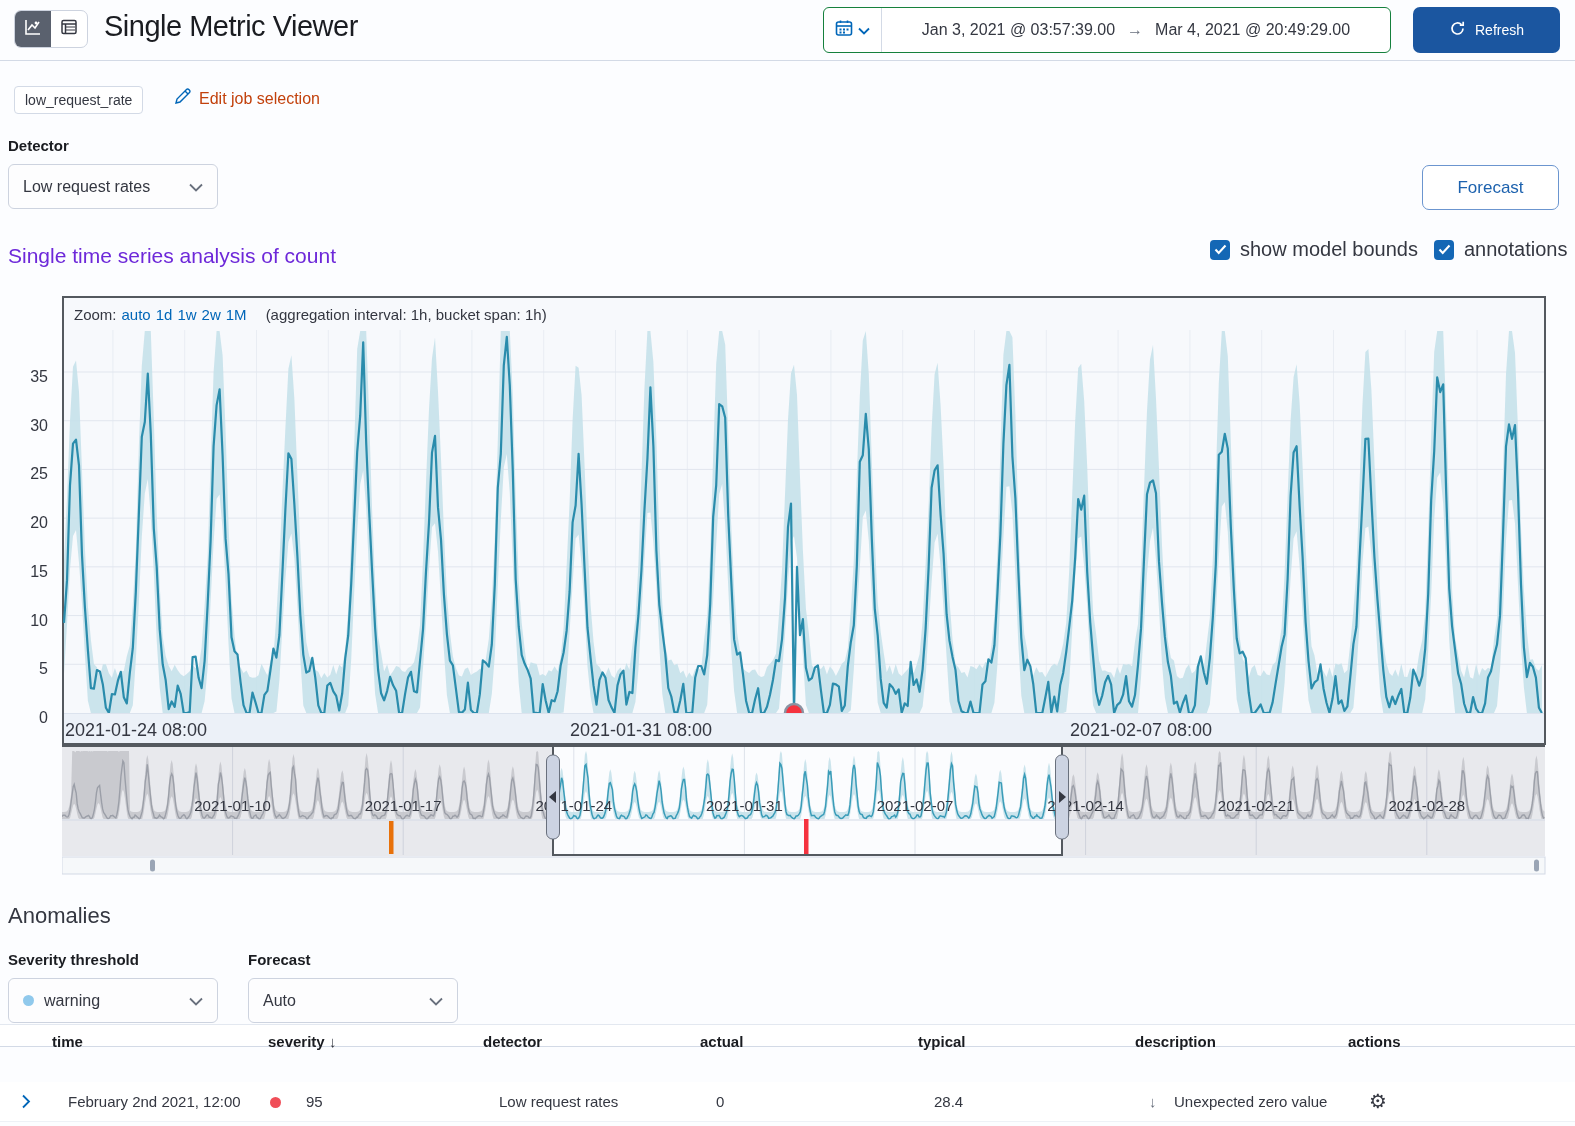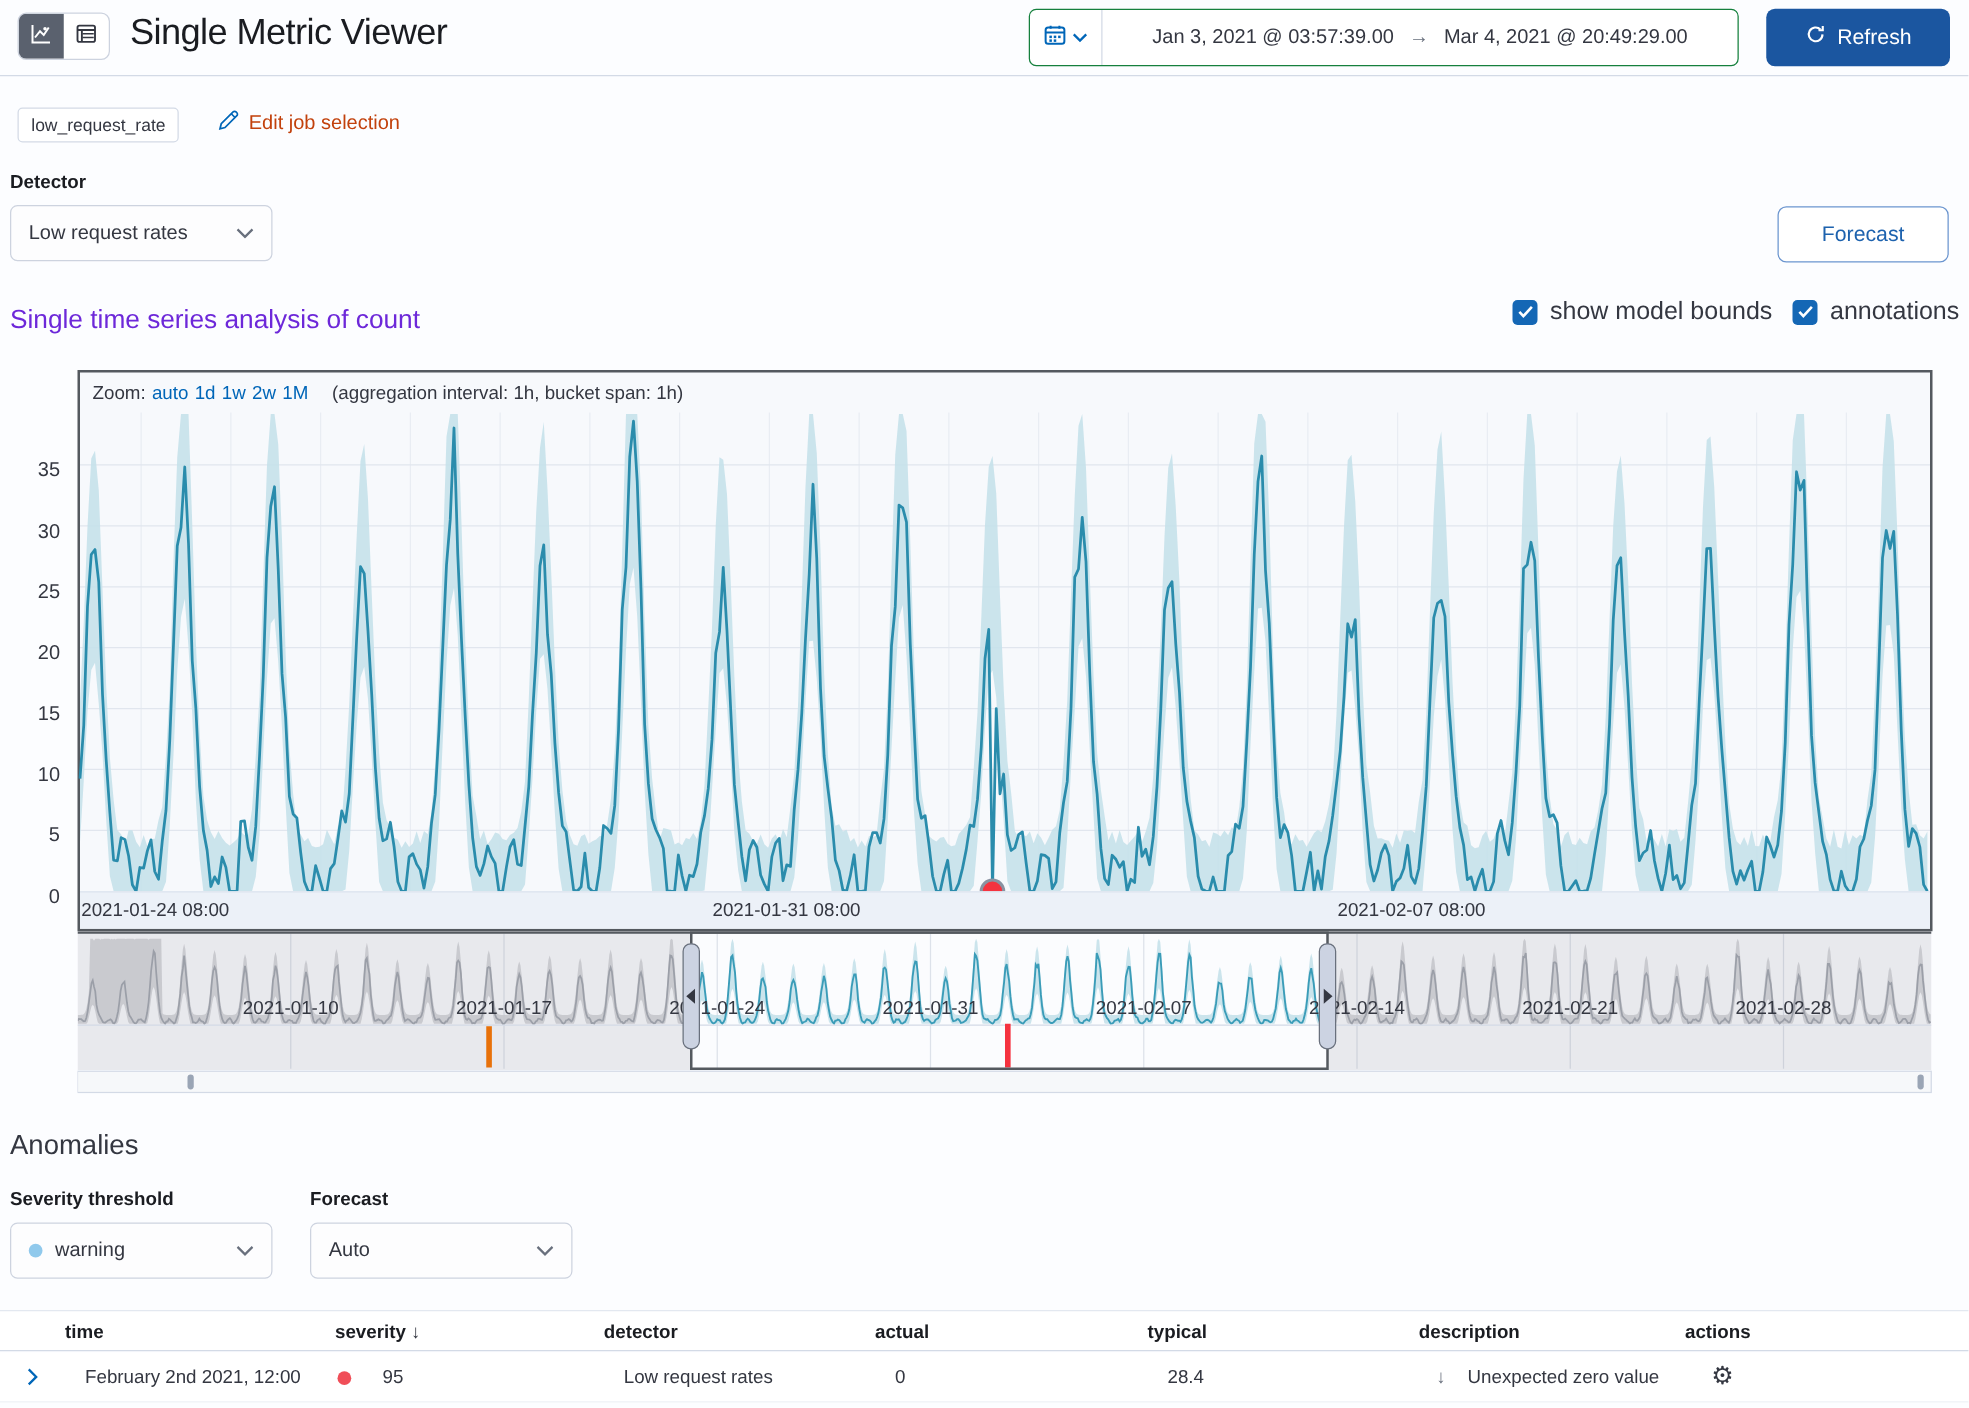--- a/index.html
+++ b/index.html
@@ -11,21 +11,21 @@
   .view-toggle { position: absolute; left: 14px; top: 10px; display: flex; border: 1px solid #cdd3df; border-radius: 7px; overflow: hidden; background: #fff; }
   .view-toggle .tbtn { width: 36px; height: 36px; display: flex; align-items: center; justify-content: center; cursor: pointer; }
   .view-toggle .tbtn.sel { background: #5a616e; }
   .page-title { position: absolute; left: 104px; top: 10px; font-size: 29px; font-weight: 500; color: #1a1c21; letter-spacing: -0.5px; }
 
   .datepicker { position: absolute; left: 823px; top: 7px; width: 568px; height: 46px; background: #fff; border: 1px solid #15803d; border-radius: 6px; display: flex; align-items: stretch; }
   .dp-cal { width: 58px; display: flex; align-items: center; justify-content: center; gap: 5px; border-right: 1px solid #d3dae6; cursor: pointer; }
   .dp-dates { flex: 1; display: flex; align-items: center; justify-content: center; gap: 12px; font-size: 16px; color: #343741; }
   .dp-date { cursor: pointer; }
   .dp-arrow { color: #69707d; font-size: 16px; }
-  .refresh-btn { position: absolute; left: 1413px; top: 7px; width: 147px; height: 46px; background: #1b56a0; border: none; border-radius: 7px; color: #fff; font-size: 17px; font-family: inherit; display: flex; align-items: center; justify-content: center; gap: 9px; cursor: pointer; }
+  .refresh-btn { position: absolute; left: 1413px; top: 7px; width: 147px; height: 46px; background: #1b56a0; border: none; border-radius: 7px; color: #fff; font-size: 14px; font-family: inherit; display: flex; align-items: center; justify-content: center; gap: 9px; cursor: pointer; }
 
   
   .job-badge { position: absolute; left: 14px; top: 86px; height: 28px; padding: 0 10px; background: #fff; border: 1px solid #d3dae6; border-radius: 4px; font-size: 14px; color: #343741; display: inline-flex; align-items: center; }
   .edit-link { position: absolute; left: 174px; top: 88px; display: flex; align-items: center; gap: 8px; color: #c2410c; font-size: 16px; cursor: pointer; }
 
   
   .form-label { position: absolute; font-size: 15px; font-weight: bold; color: #1a1c21; }
   .select-box { position: absolute; width: 210px; height: 45px; background: #fdfdfe; border: 1px solid #cdd3df; border-radius: 6px; display: flex; align-items: center; padding: 0 14px; font-size: 16px; color: #343741; cursor: pointer; }
   .select-box .chev { margin-left: auto; }
   .forecast-btn { position: absolute; left: 1422px; top: 165px; width: 137px; height: 45px; background: #fff; border: 1px solid #6b95cf; border-radius: 7px; color: #1d62ae; font-size: 17px; font-family: inherit; cursor: pointer; }
@@ -36,30 +36,30 @@
   .cb-box { width: 20px; height: 20px; background: #1467b5; border-radius: 4px; display: flex; align-items: center; justify-content: center; cursor: pointer; }
   .cb-label { font-size: 20px; color: #343741; }
 
   
   .chart-panel { position: absolute; left: 62px; top: 296px; width: 1484px; height: 449px; border: 2px solid #54595f; background: #f7f9fc; }
   .zoom-row { position: absolute; left: 0; top: 0; width: 100%; height: 32px; display: flex; align-items: center; padding-left: 10px; font-size: 15px; color: #343741; gap: 5px; }
   .zoom-row .zlink { color: #0066b8; cursor: pointer; }
   .zoom-row .agg-note { margin-left: 14px; }
   #main-plot { position: absolute; left: 0; top: 32px; overflow: visible; }
   .x-strip { position: absolute; left: 0; bottom: 0; width: 100%; height: 30px; background: #ecf1f8; border-top: 1px solid #dce3ee; }
-  .x-lbl { position: absolute; top: 6px; font-size: 15px; color: #343741; white-space: nowrap; }
+  .x-lbl { position: absolute; top: 6px; font-size: 18px; color: #343741; white-space: nowrap; }
   .y-axis { position: absolute; left: 8px; top: 296px; width: 40px; height: 449px; }
   .y-lbl { position: absolute; width: 40px; text-align: right; font-size: 16px; color: #343741; }
 
   #nav-chart { position: absolute; left: 62px; top: 745px; }
 
   
   .anomalies-title { position: absolute; left: 8px; top: 903px; font-size: 22px; color: #343741; }
   .sev-dot { width: 11px; height: 11px; border-radius: 50%; background: #90c9ec; margin-right: 10px; }
-  .table-hdr { position: absolute; left: 0; top: 1048px; width: 1575px; height: 33px; border-top: 1px solid #e3e8f0; border-bottom: 1px solid #d3dae6; background: #fff; }
+  .table-hdr { position: absolute; left: 0; top: 1024px; width: 1575px; height: 23px; border-top: 1px solid #e3e8f0; border-bottom: 1px solid #d3dae6; background: #fff; }
   .th { position: absolute; top: 8px; font-size: 15px; font-weight: bold; color: #1a1c21; cursor: pointer; }
   .table-row { position: absolute; left: 0; top: 1082px; width: 1575px; height: 40px; background: #fff; border-bottom: 1px solid #eef1f6; }
   .td { position: absolute; top: 11px; font-size: 15px; color: #343741; white-space: nowrap; margin-left: 16px; }
   .row-dot { position: absolute; width: 11px; height: 11px; border-radius: 50%; background: #f04e58; top: 15px; }
   .gear { font-size: 20px; color: #343741; cursor: pointer; line-height: 1; }
   svg text { font-family: "Liberation Sans", "DejaVu Sans", sans-serif; }
 </style>
 </head>
 <body>
 

